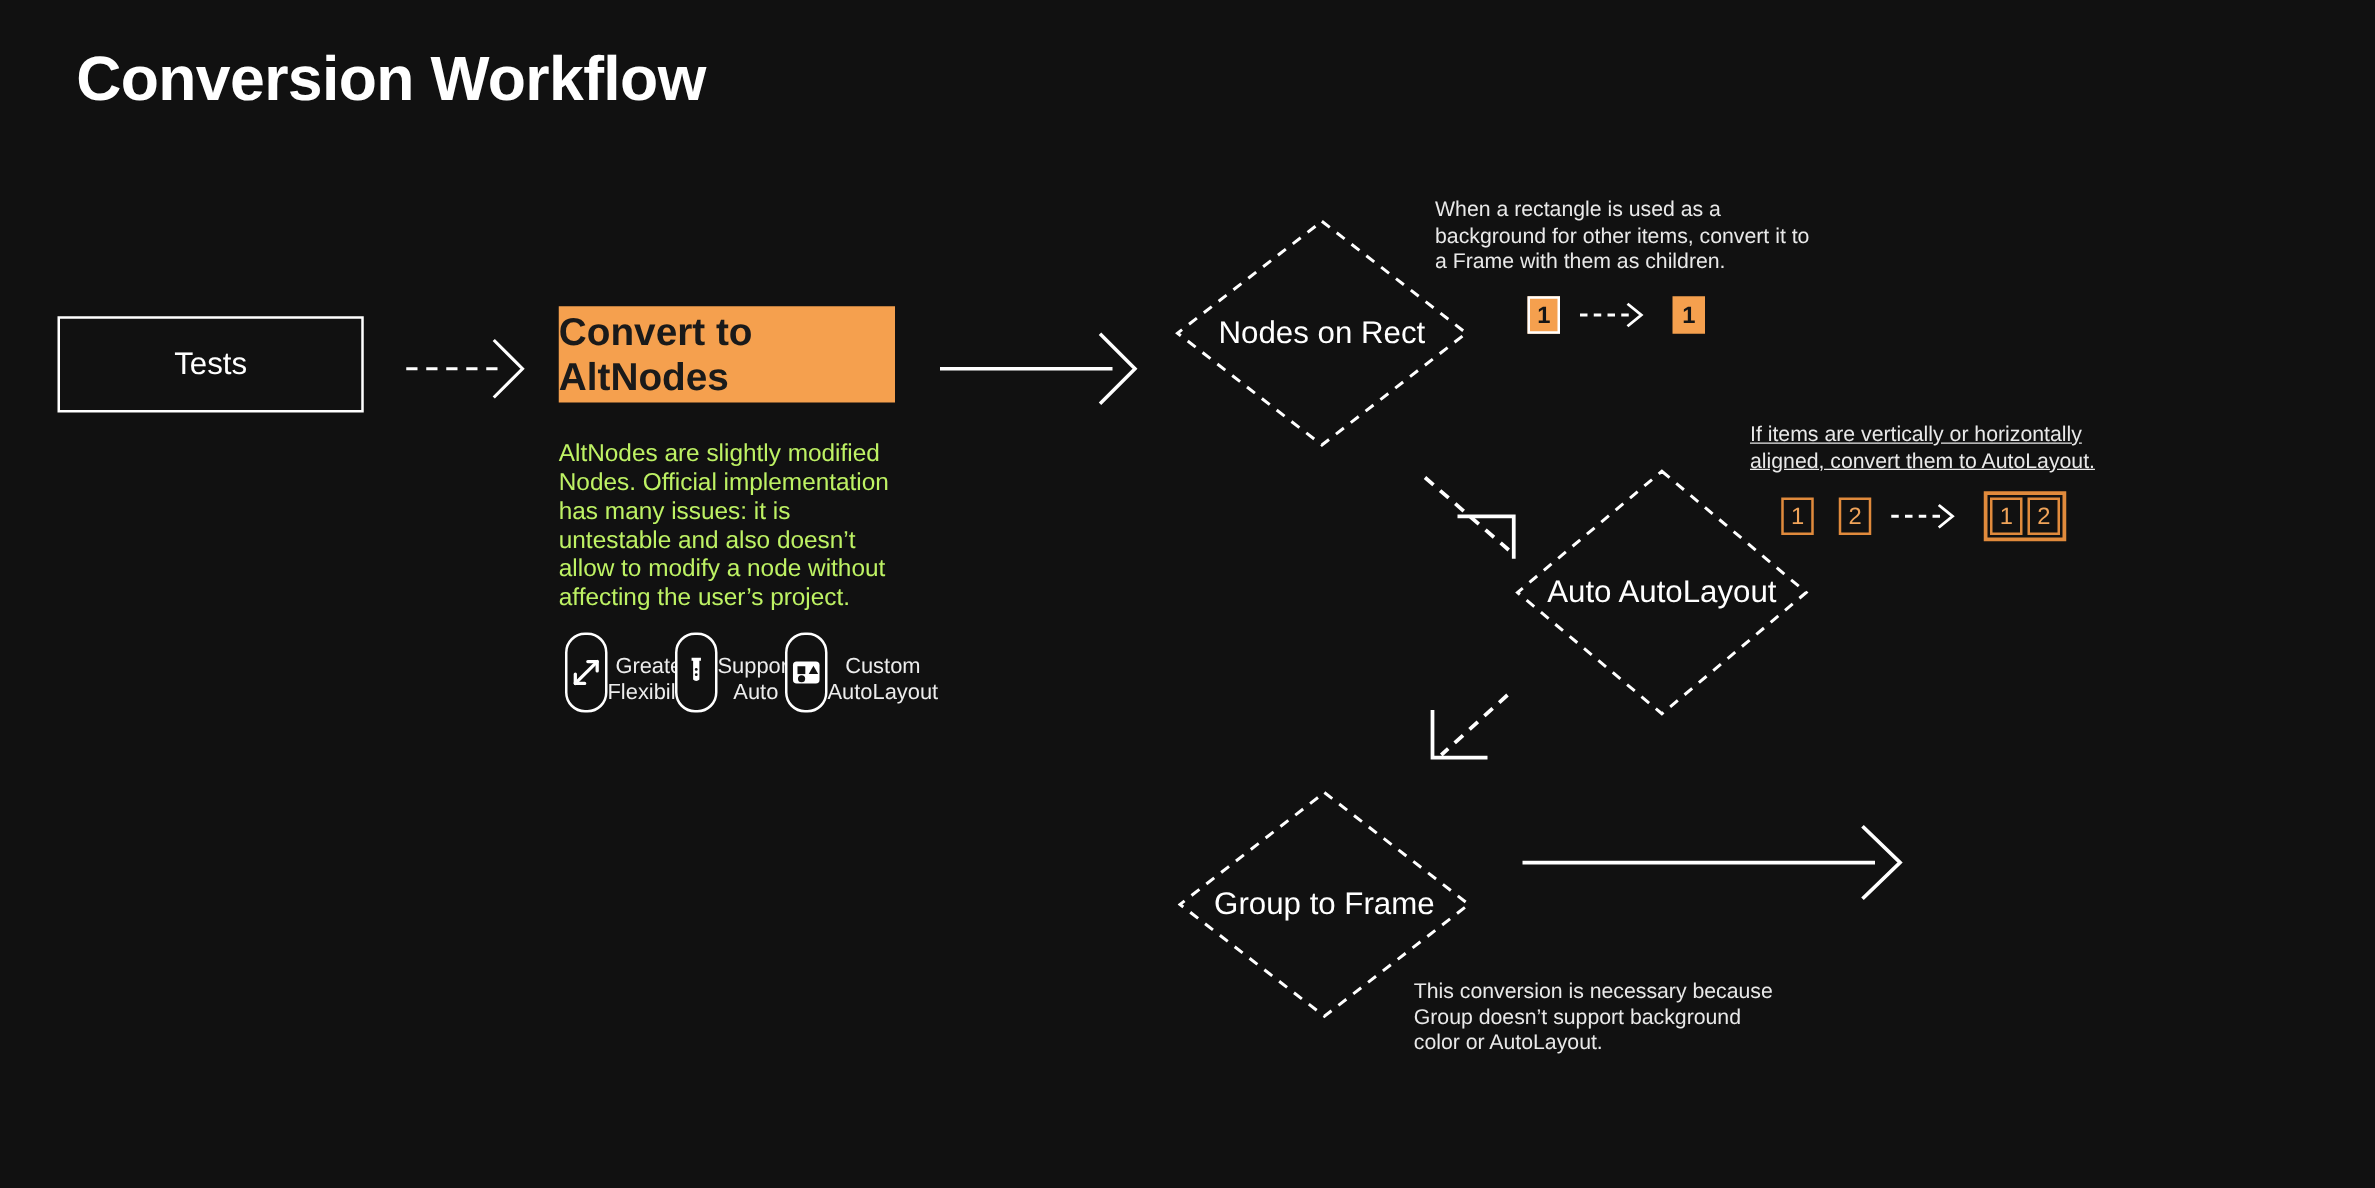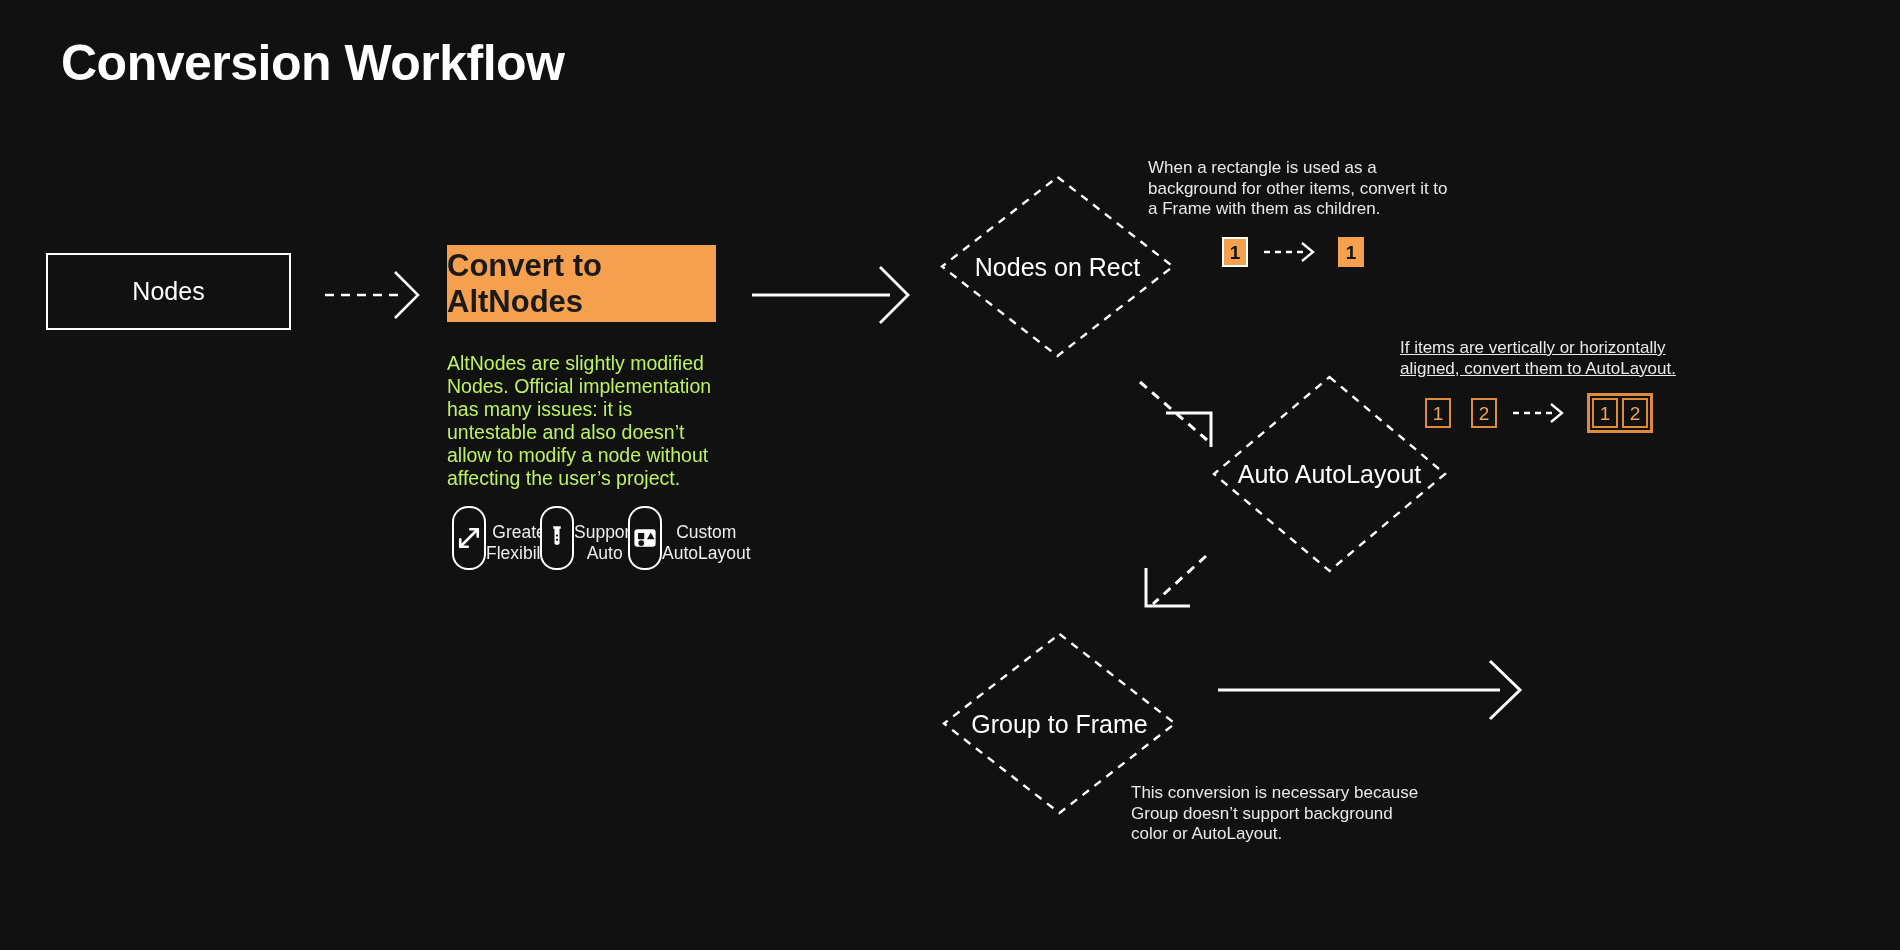--- a/index.html
+++ b/index.html
@@ -221,21 +221,21 @@
       <polyline points="1146,568 1146,606 1190,606" fill="none" stroke="#ffffff" stroke-width="3"></polyline>
     </g>
 
     <g>
       <line x1="1218" y1="690" x2="1500" y2="690" stroke="#ffffff" stroke-width="3"></line>
       <polyline points="1490,661 1520,690 1490,719" fill="none" stroke="#ffffff" stroke-width="3"></polyline>
     </g>
   </svg>
 
   <div id="node-start" class="rect-node">
-    <span>Nodes</span>
+    <span>Tests</span>
   </div>
 
 
   <div id="node-convert">
     <span>Convert to AltNodes</span>
   </div>
 
   <div id="convert-desc">AltNodes are slightly modified Nodes. Official implementation has many issues: it is untestable and also doesn’t allow to modify a node without affecting the user’s project.</div>
 
   <div id="feature-row">

